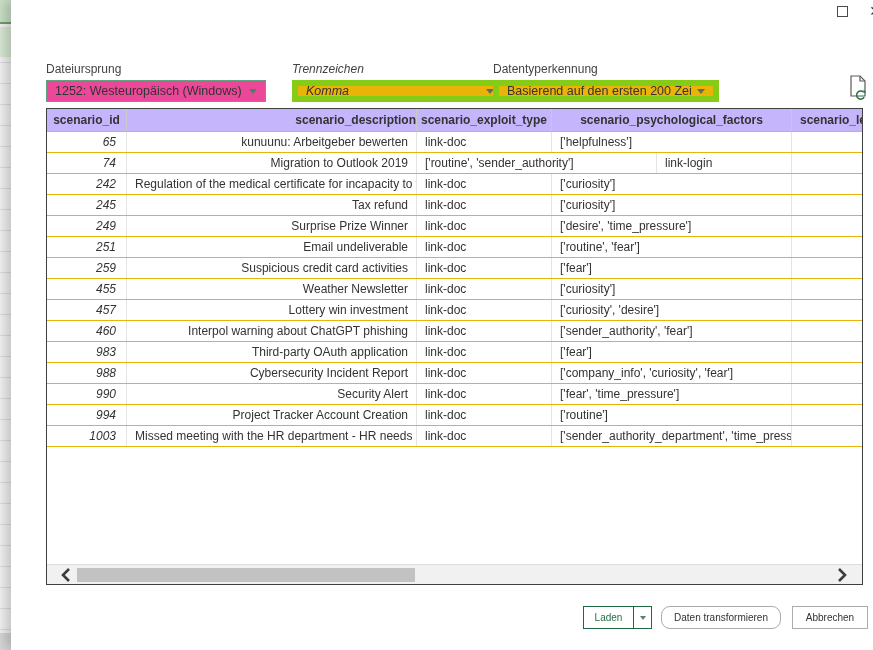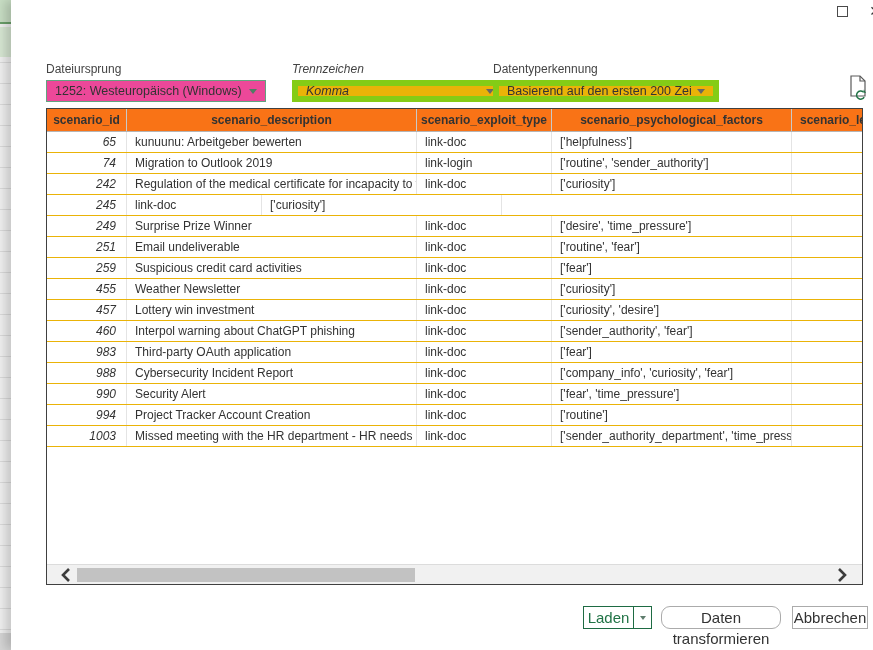--- a/index.html
+++ b/index.html
@@ -31,41 +31,41 @@
   .f1 { left:35px; width:220px; }
   .f1 .combo { background:#ec4899; border:1px solid #62a37f; }
   .f1 .arrow-down { border-top-color:#4f7d64; }
   .f2 { left:281px; width:216px;font-style:italic; }
   .f3 { left:482px; width:226px; }
 
   .refresh-icon { position:absolute; left:836px; top:74px; width:22px; height:28px; cursor:pointer; }
 
   
   .grid { position:absolute; left:35px; top:108px; width:817px; height:477px; border:1.5px solid #404040; background:#fff; overflow:hidden; }
-  .hrow { display:flex; height:23px; background:#f97316; border-bottom:1px solid #b5b5b5; }
+  .hrow { display:flex; height:23px; background:#c4b5fd; border-bottom:1px solid #b5b5b5; }
   .hcell { font-size:12px; font-weight:bold; line-height:22px; text-align:center; border-right:1px solid #c9c9c9;
     overflow:hidden; white-space:nowrap; flex:none; }
   .hcell.c4 { text-align:left; padding-left:8px; border-right:none; }
   .tbody { }
   .trow { display:flex; height:21px; border-bottom:1px solid #eab308; background:#fff; }
   .cell { font-size:12px; line-height:20px; padding:0 8px; border-right:1px solid #e4e4e4;
     overflow:hidden; white-space:nowrap; flex:none; }
   .cell.num { text-align:right; font-style:italic; padding-right:10px; }
   .cell.c4 { border-right:none; }
-  .c0 { width:80px; } .c1 { width:290px; } .c2 { width:135px; } .c3 { width:240px; } .c4 { width:69px; flex:1 1 auto; }
+  .c0 { width:80px; } .c1 { width:290px;text-align:right; } .c2 { width:135px; } .c3 { width:240px; } .c4 { width:69px; flex:1 1 auto; }
 
   
   .hscroll { position:absolute; left:0; bottom:0; width:100%; height:20px; background:#f1f1f1; border-top:1px solid #dcdcdc; }
   .hs-thumb { position:absolute; left:30px; top:3px; width:338px; height:14px; background:#c2c2c2; cursor:pointer; }
   .hs-left { position:absolute; left:14px; top:3px; cursor:pointer; }
   .hs-right { position:absolute; left:790px; top:3px; cursor:pointer; }
 
   
   .btn { position:absolute; top:606px; height:23px; background:#fff; border:1px solid #ababab;
-    font-size:15px; color:#333; text-align:center; line-height:21px; cursor:pointer; }
+    font-size:10px; color:#333; text-align:center; line-height:21px; cursor:pointer; }
   .btn-laden { left:572px; width:69px; border:1px solid #1e6b43; color:#217346; display:flex; padding:0; }
   .laden-main { flex:1; line-height:21px; }
   .laden-split { width:18px; border-left:1px solid #1e6b43; display:flex; align-items:center; justify-content:center; }
   .laden-split .arrow-down { margin:0; border-top-color:#5f7d6d; border-left-width:3.5px; border-right-width:3.5px; border-top-width:4.5px; }
   .btn-transform { left:650px; width:120px;border-radius:9px; }
   .btn-cancel { left:781px; width:76px; }
 </style>
 </head>
 <body>
 
@@ -126,33 +126,34 @@
         <div class="trow">
           <div class="cell c0 num">65</div>
           <div class="cell c1">kunuunu: Arbeitgeber bewerten</div>
           <div class="cell c2">link-doc</div>
           <div class="cell c3">['helpfulness']</div>
           <div class="cell c4"></div>
         </div>
         <div class="trow">
           <div class="cell c0 num">74</div>
           <div class="cell c1">Migration to Outlook 2019</div>
+          <div class="cell c3">['routine', 'sender_authority']</div>
           <div class="cell c2">link-login</div>
-          <div class="cell c3">['routine', 'sender_authority']</div>
           <div class="cell c4"></div>
         </div>
         <div class="trow">
           <div class="cell c0 num">242</div>
           <div class="cell c1">Regulation of the medical certificate for incapacity to w...</div>
           <div class="cell c2">link-doc</div>
           <div class="cell c3">['curiosity']</div>
           <div class="cell c4"></div>
         </div>
         <div class="trow">
           <div class="cell c0 num">245</div>
+          <div class="cell c1">Tax refund</div>
           <div class="cell c2">link-doc</div>
           <div class="cell c3">['curiosity']</div>
           <div class="cell c4"></div>
         </div>
         <div class="trow">
           <div class="cell c0 num">249</div>
           <div class="cell c1">Surprise Prize Winner</div>
           <div class="cell c2">link-doc</div>
           <div class="cell c3">['desire', 'time_pressure']</div>
           <div class="cell c4"></div>

